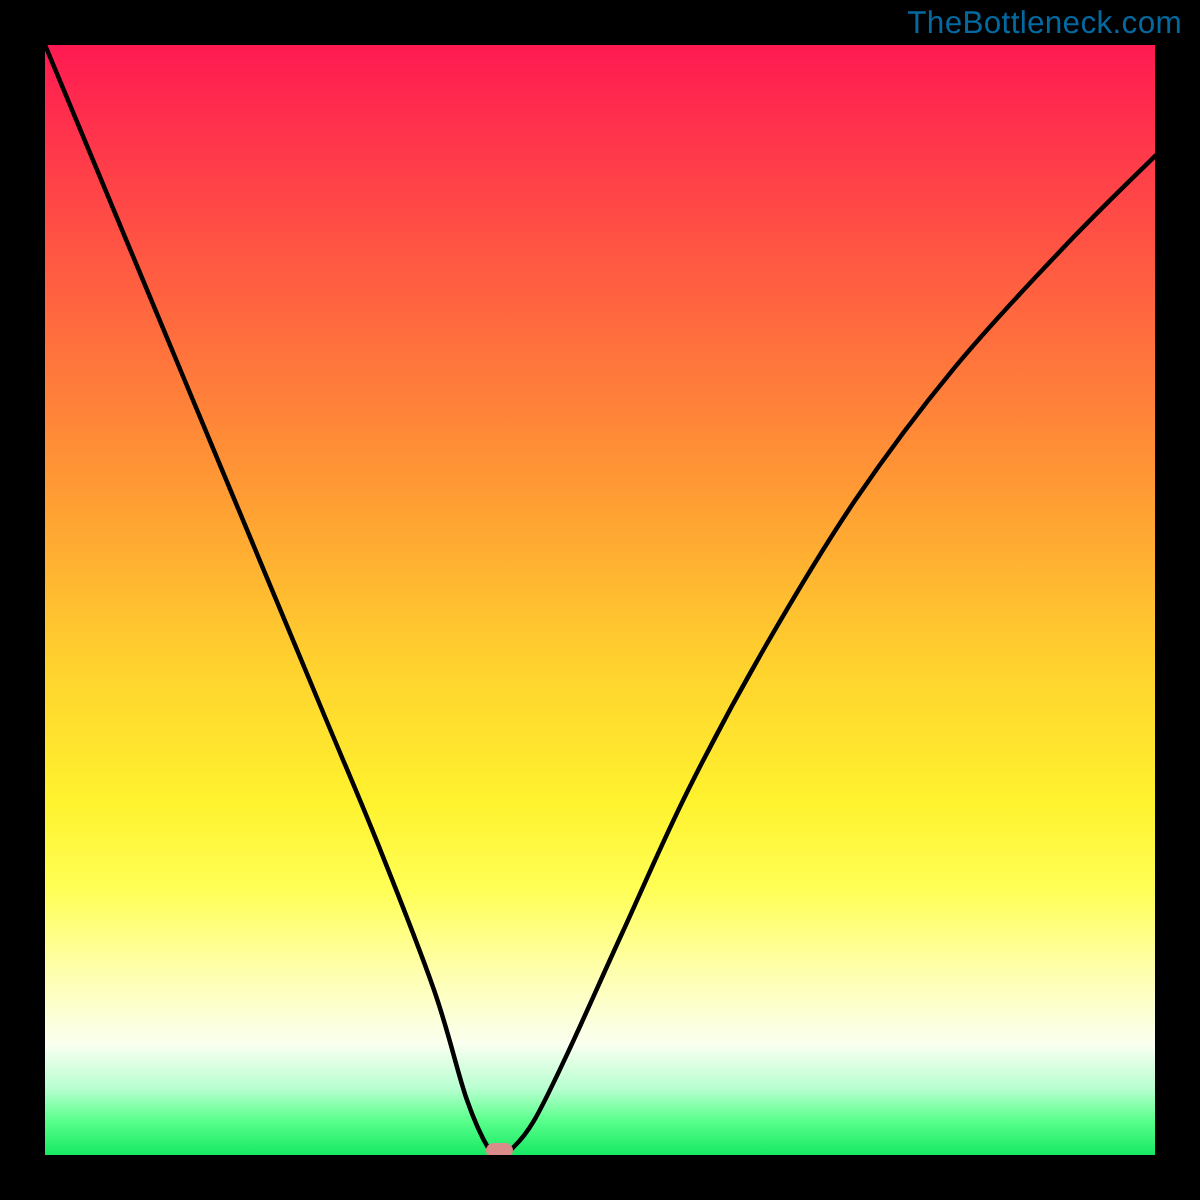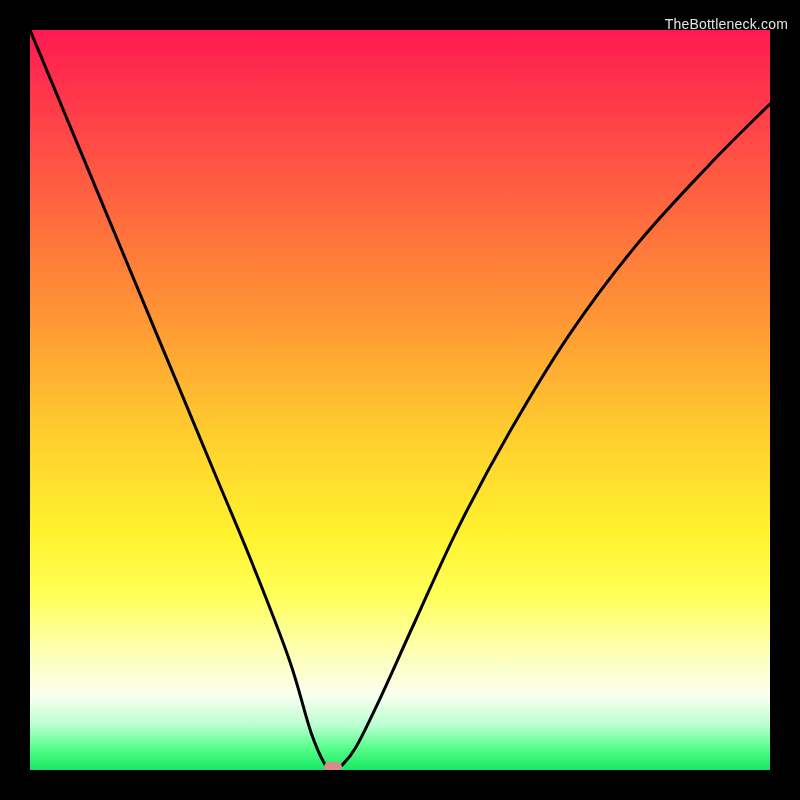--- a/index.html
+++ b/index.html
@@ -53,24 +53,24 @@
   .marker {
     position: absolute;
     width: 18px;
     height: 10px;
     border-radius: 5px;
     background: #d98c8a;
     transform: translate(-50%, -50%);
   }
   .watermark {
     position: absolute;
-    top: 16px;
+    top: 4px;
     right: 12px;
-    color: #e5e5e5;
-    font-size: 14px;
+    color: #0369a1;
+    font-size: 21px;
     font-weight: 500;
     letter-spacing: 0.2px;
   }
 </style>
 </head>
 <body>
 
 <div class="frame">
   <div class="watermark">TheBottleneck.com</div>
 

